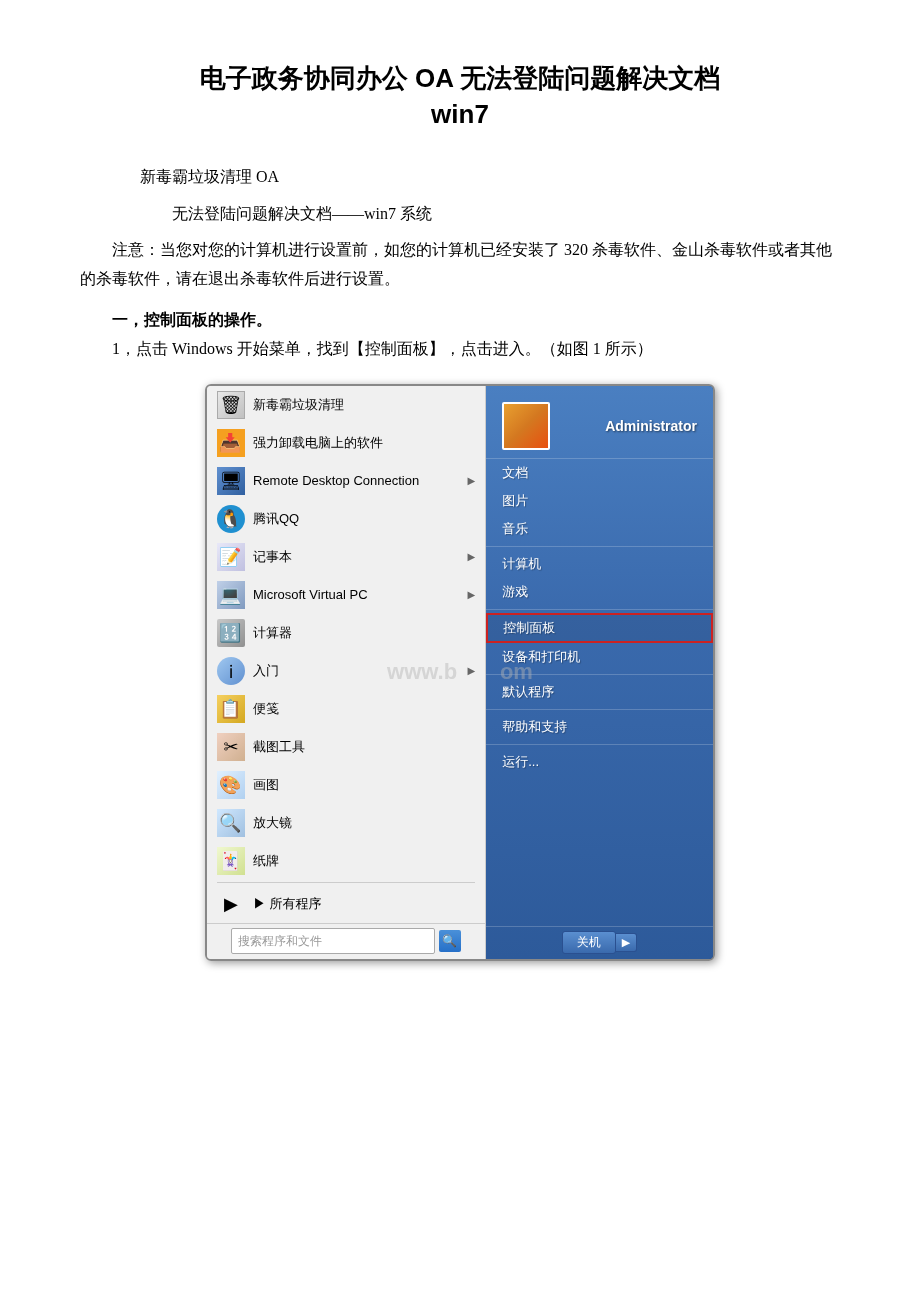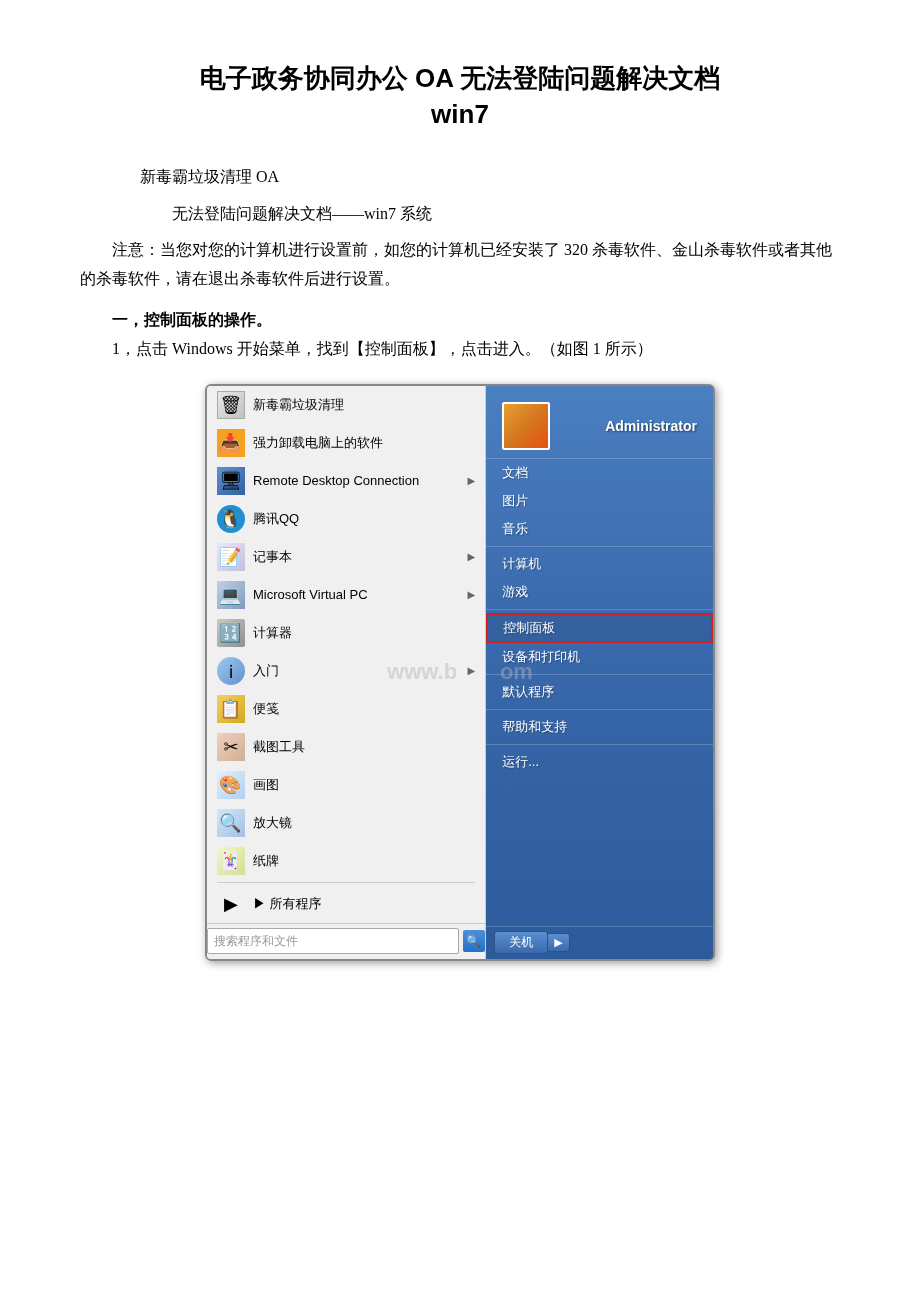--- a/index.html
+++ b/index.html
@@ -118,21 +118,21 @@
       height: 1px;
       background: #ccc;
       margin: 2px 10px;
     }
 
     .left-bottom {
       background: #f0f0f0;
       border-top: 1px solid #ccc;
       display: flex;
       align-items: center;
-      padding: 4px 0;
+      padding: 4px 24px;
       height: 36px;
     }
 
     .search-box {
       flex: 1;
       display: flex;
       align-items: center;
       background: #fff;
       border: 1px solid #aaa;
       border-radius: 2px;
@@ -216,21 +216,21 @@
     .right-separator {
       height: 1px;
       background: rgba(255,255,255,0.2);
       margin: 3px 0;
     }
 
     .right-bottom {
       margin-top: auto;
       border-top: 1px solid rgba(255,255,255,0.2);
       display: flex;
-      justify-content: flex-start;
+      justify-content: center;
       align-items: center;
       padding: 16px 8px;
       height: 31px;
     }
 
     .shutdown-btn {
       background: linear-gradient(to bottom, #5a8fd0, #3a6aad);
       border: 1px solid #2a5090;
       border-radius: 3px;
       color: #fff;

